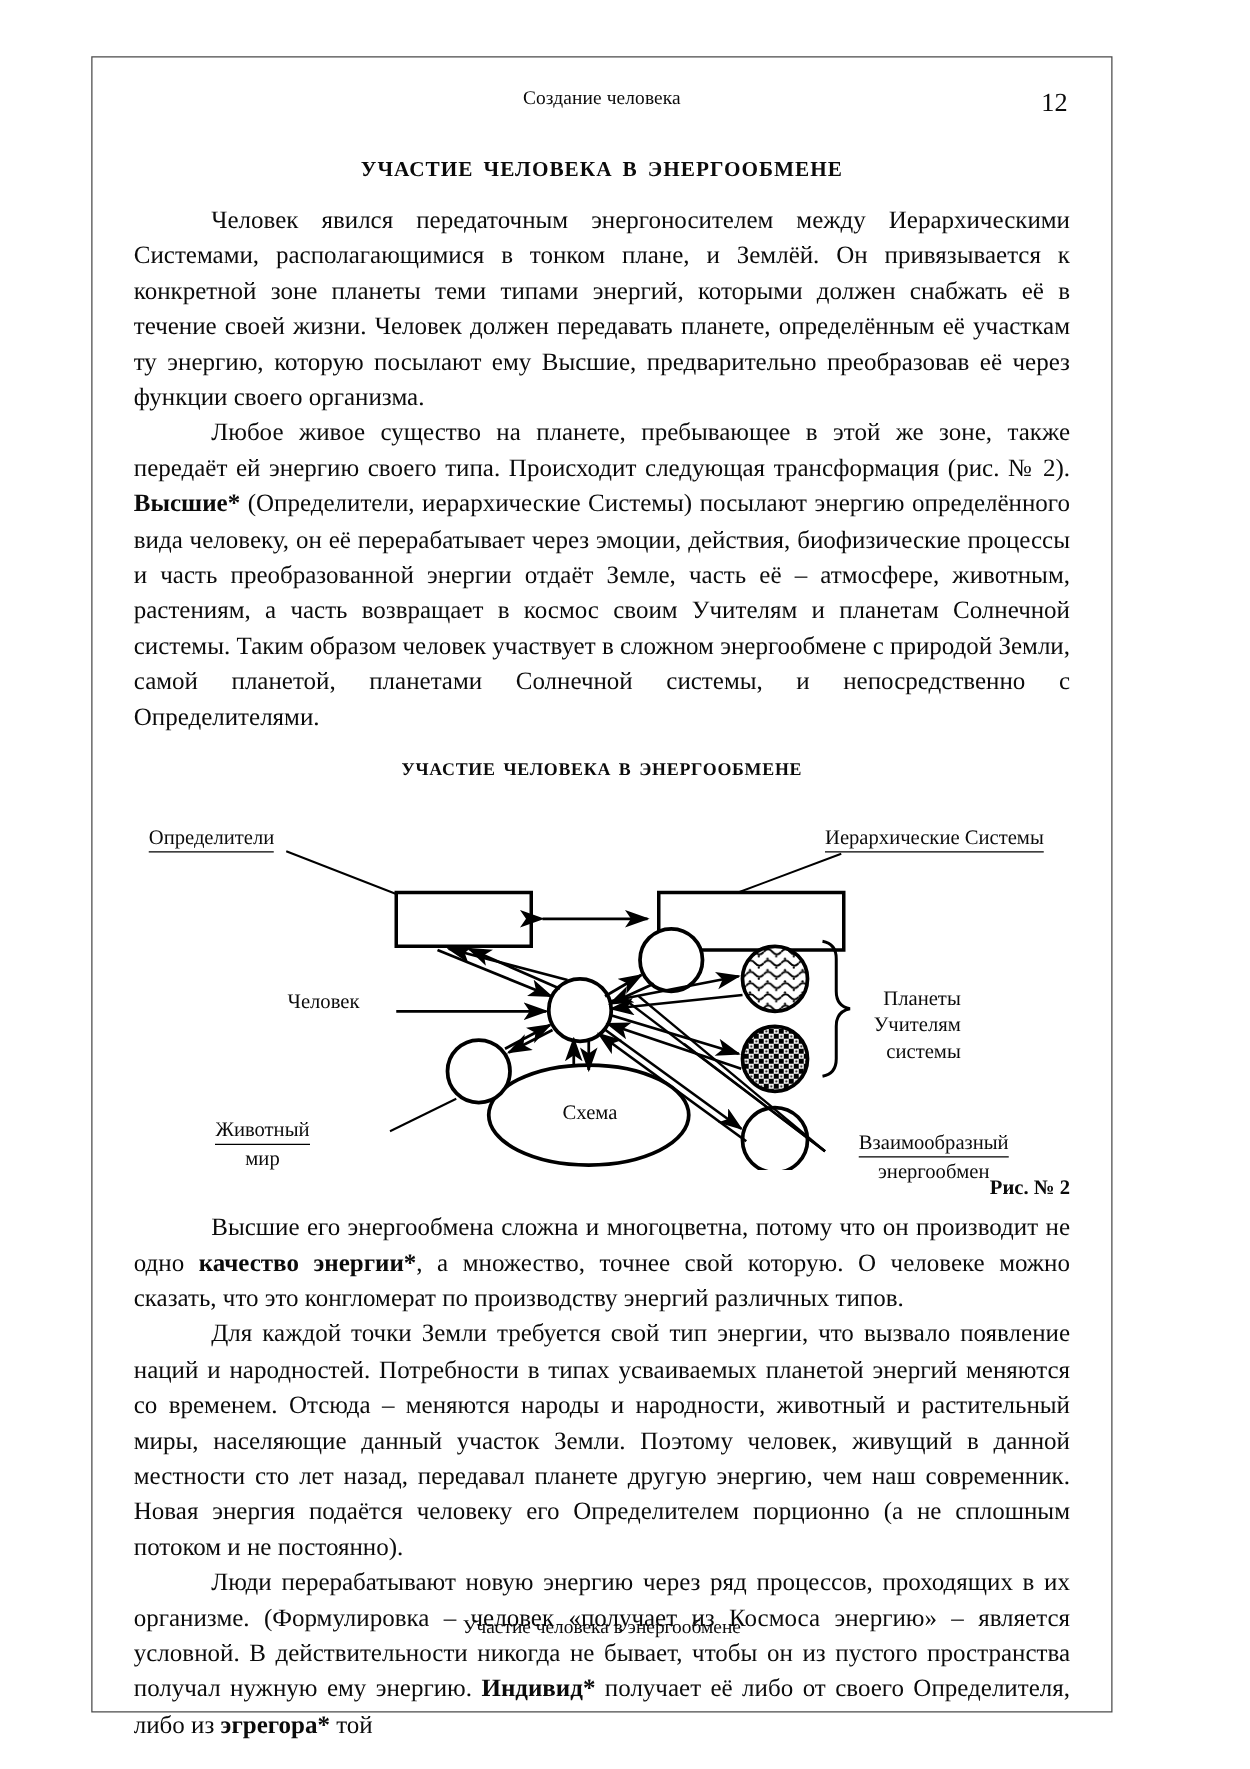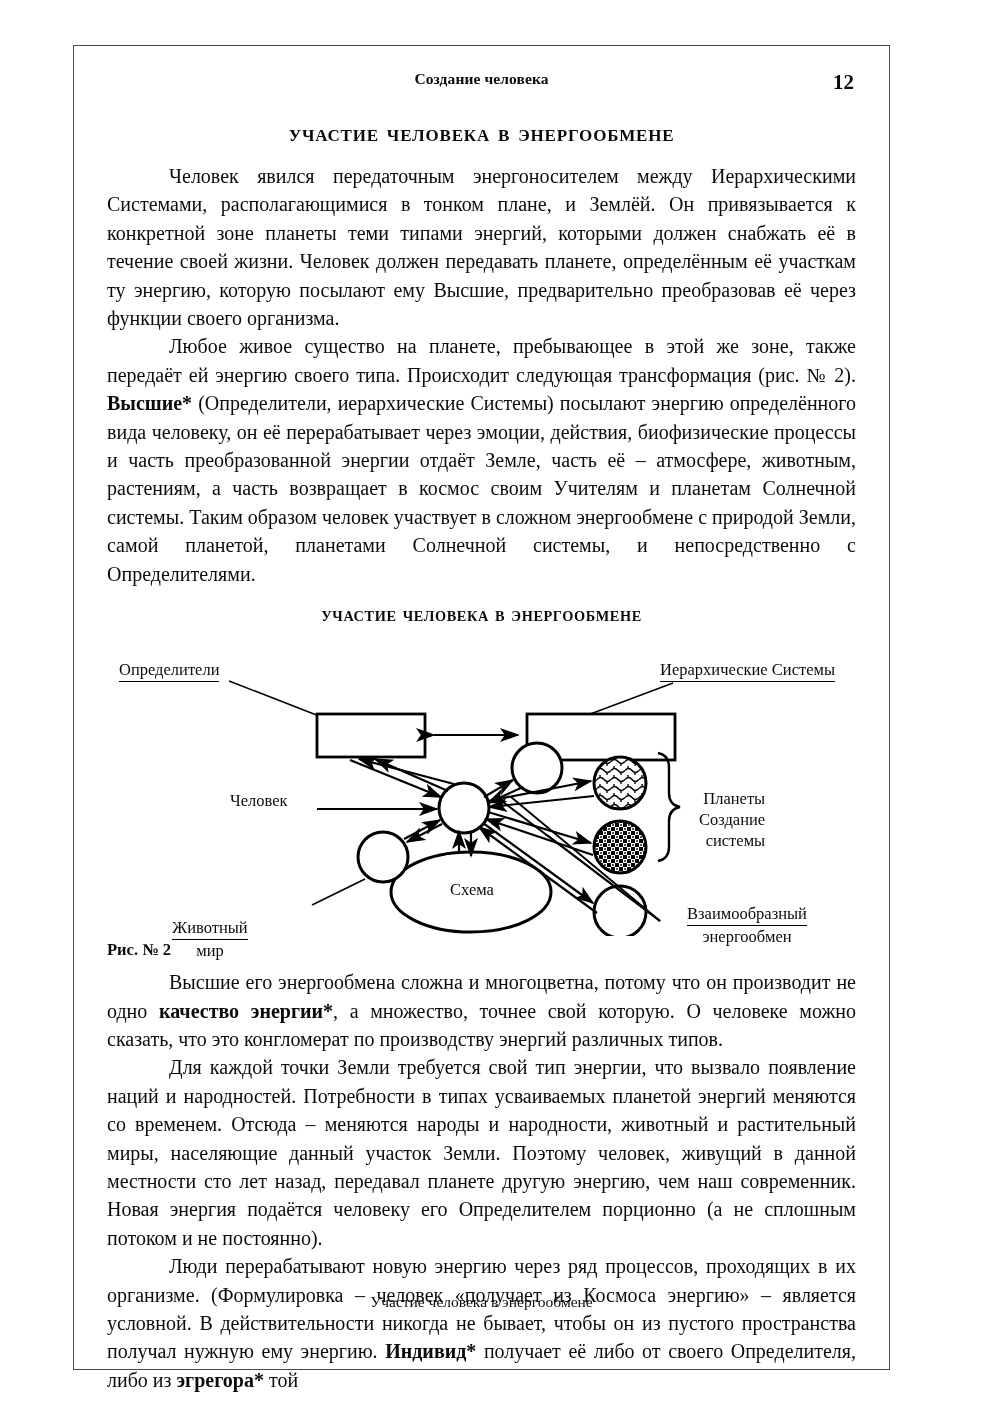--- a/index.html
+++ b/index.html
@@ -32,21 +32,20 @@
     position: absolute;
     left: 0; top: 0; right: 0; bottom: 0;
     padding: 24px 33px 0 33px;
     box-sizing: border-box;
   }
 
   
   #running-header {
     position: relative;
     height: 34px;
-    font-weight: bold;
   }
   #header-title {
     position: absolute;
     left: 0; right: 0;
     text-align: center;
     font-size: 15.5px;
     letter-spacing: .1px;
   }
   #page-number {
     position: absolute;
@@ -108,21 +107,21 @@
     white-space: nowrap;
   }
   .fig-label .ul {
     border-bottom: 1.6px solid #000;
     padding-bottom: 1px;
     display: inline-block;
   }
   .fig-label.center-ln { text-align: center; }
 
   #figure-caption {
-    text-align: left;
+    text-align: right;
     font-weight: bold;
     font-size: 16.5px;
     margin-top: 4px;
     margin-bottom: 8px;
   }
 
   
   #running-footer {
     position: absolute;
     left: 33px;
@@ -250,28 +249,28 @@
         </div>
 
         <div class="fig-label" style="left:123px; top:159px;">
           <span>Человек</span>
         </div>
 
         <div class="fig-label" style="left:325px; top:248px; width:80px; text-align:center;">
           <span>Схема</span>
         </div>
 
-        <div class="fig-label center-ln" style="left:38px; top:262px; width:130px;margin-top:24px;">
+        <div class="fig-label center-ln" style="left:38px; top:262px; width:130px;">
           <span class="ul">Животный</span><br>
           <span>мир</span>
         </div>
 
         <div class="fig-label" style="left:592px; top:157px;text-align:right;">
           <span>Планеты</span><br>
-          <span>Создание</span><br>
+          <span>Учителям</span><br>
           <span>системы</span>
         </div>
 
         <div class="fig-label center-ln" style="left:556px; top:272px; width:168px;">
           <span class="ul">Взаимообразный</span><br>
           <span>энергообмен</span>
         </div>
 
       </div>
 

